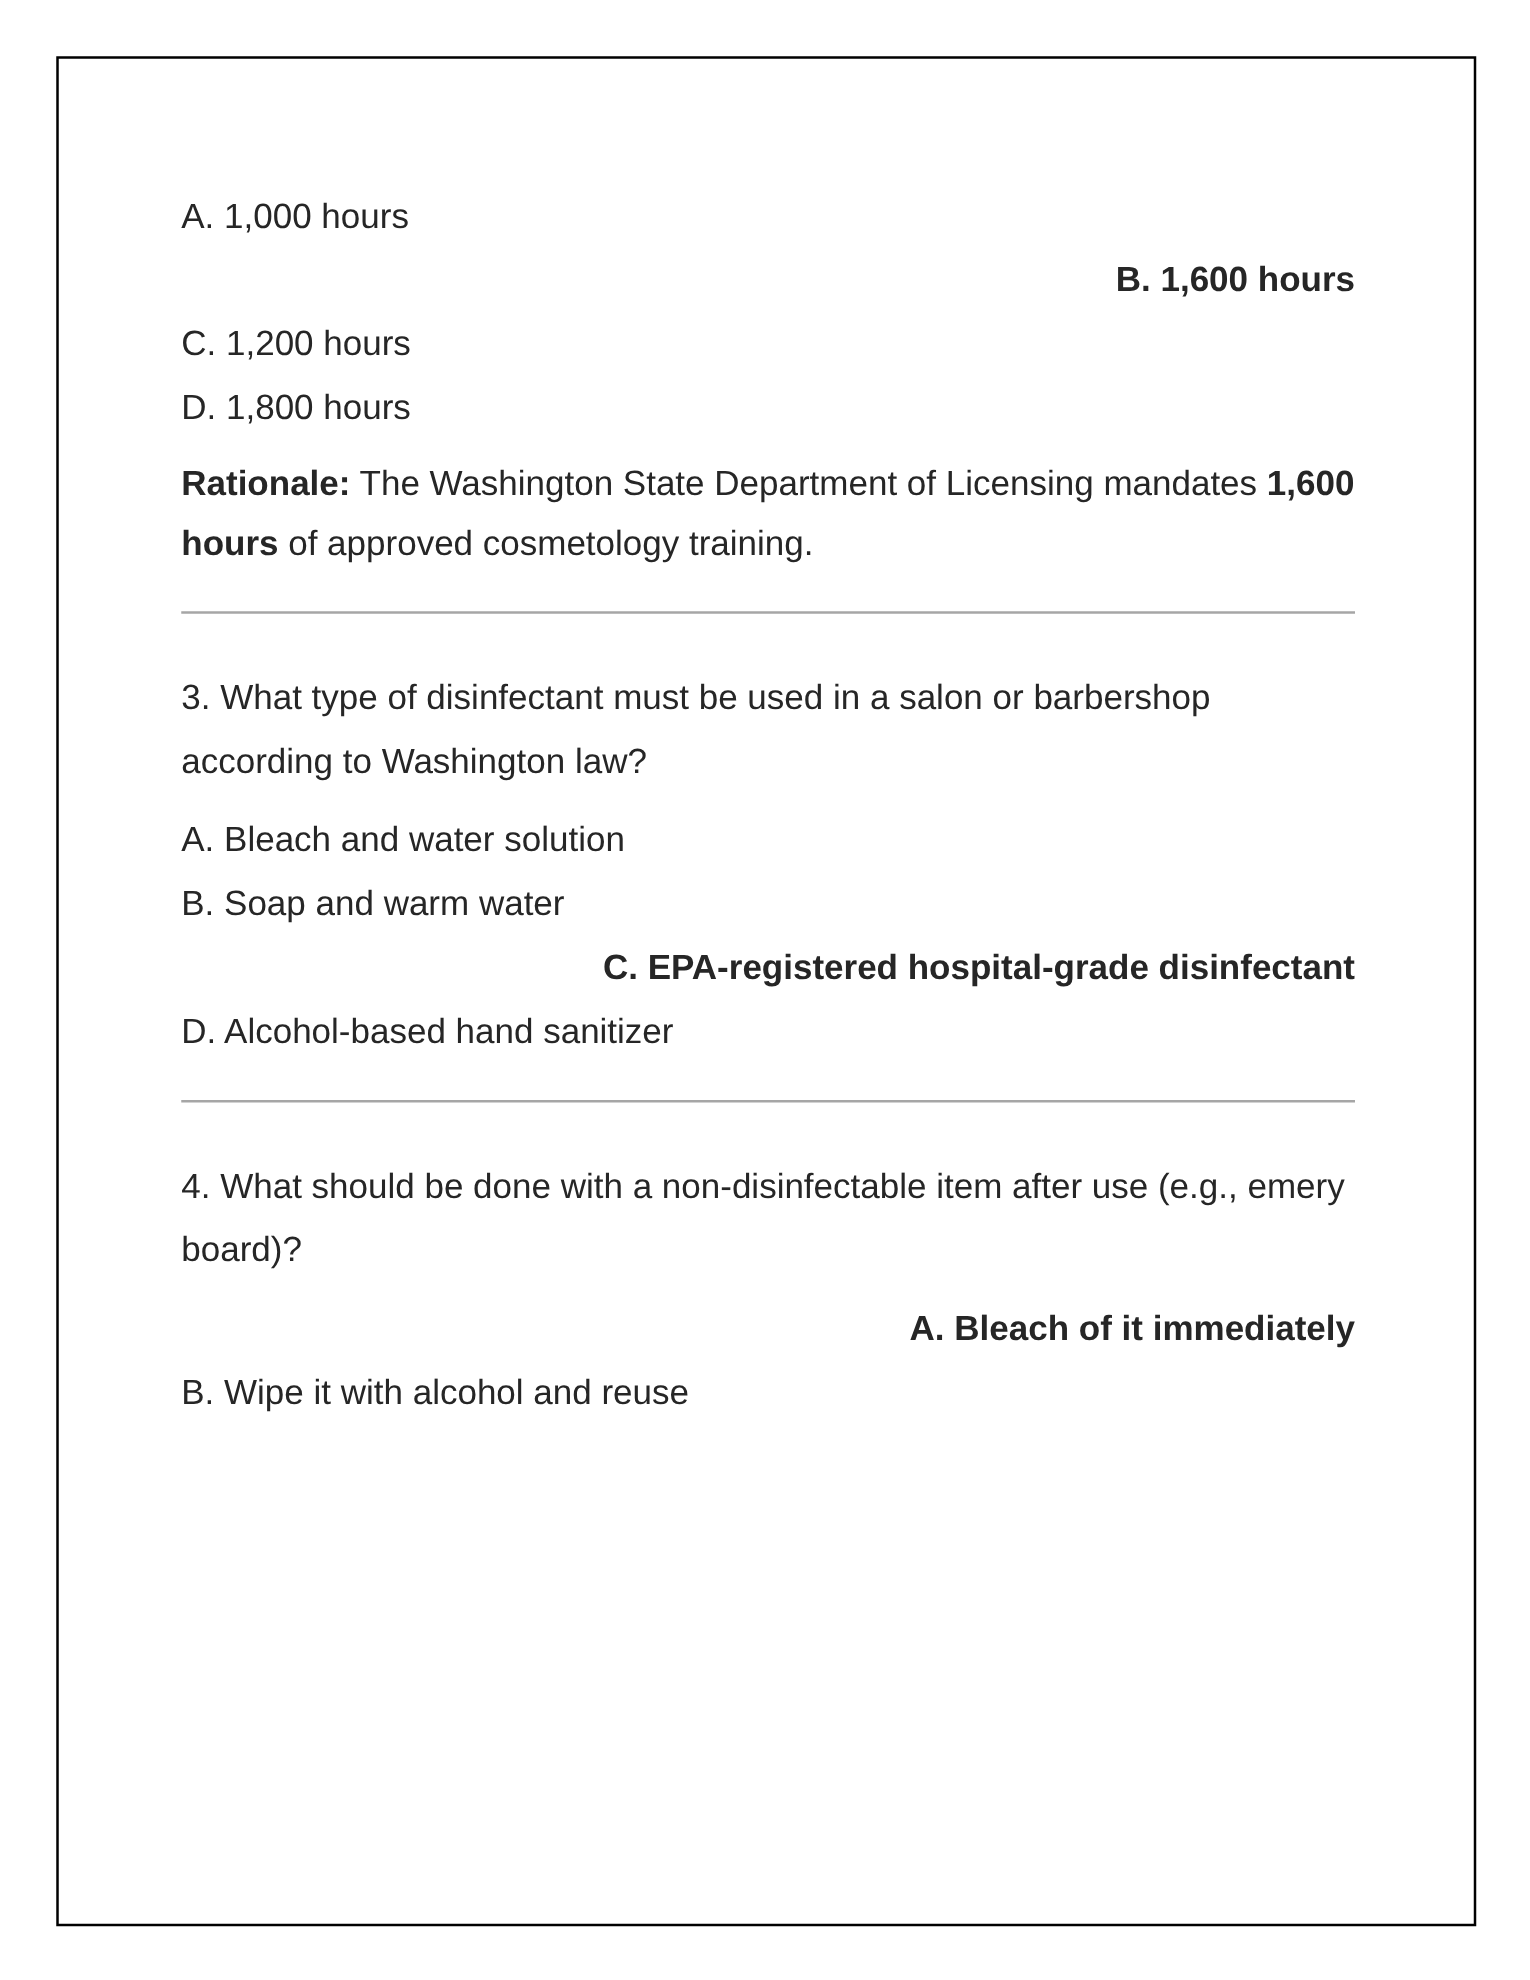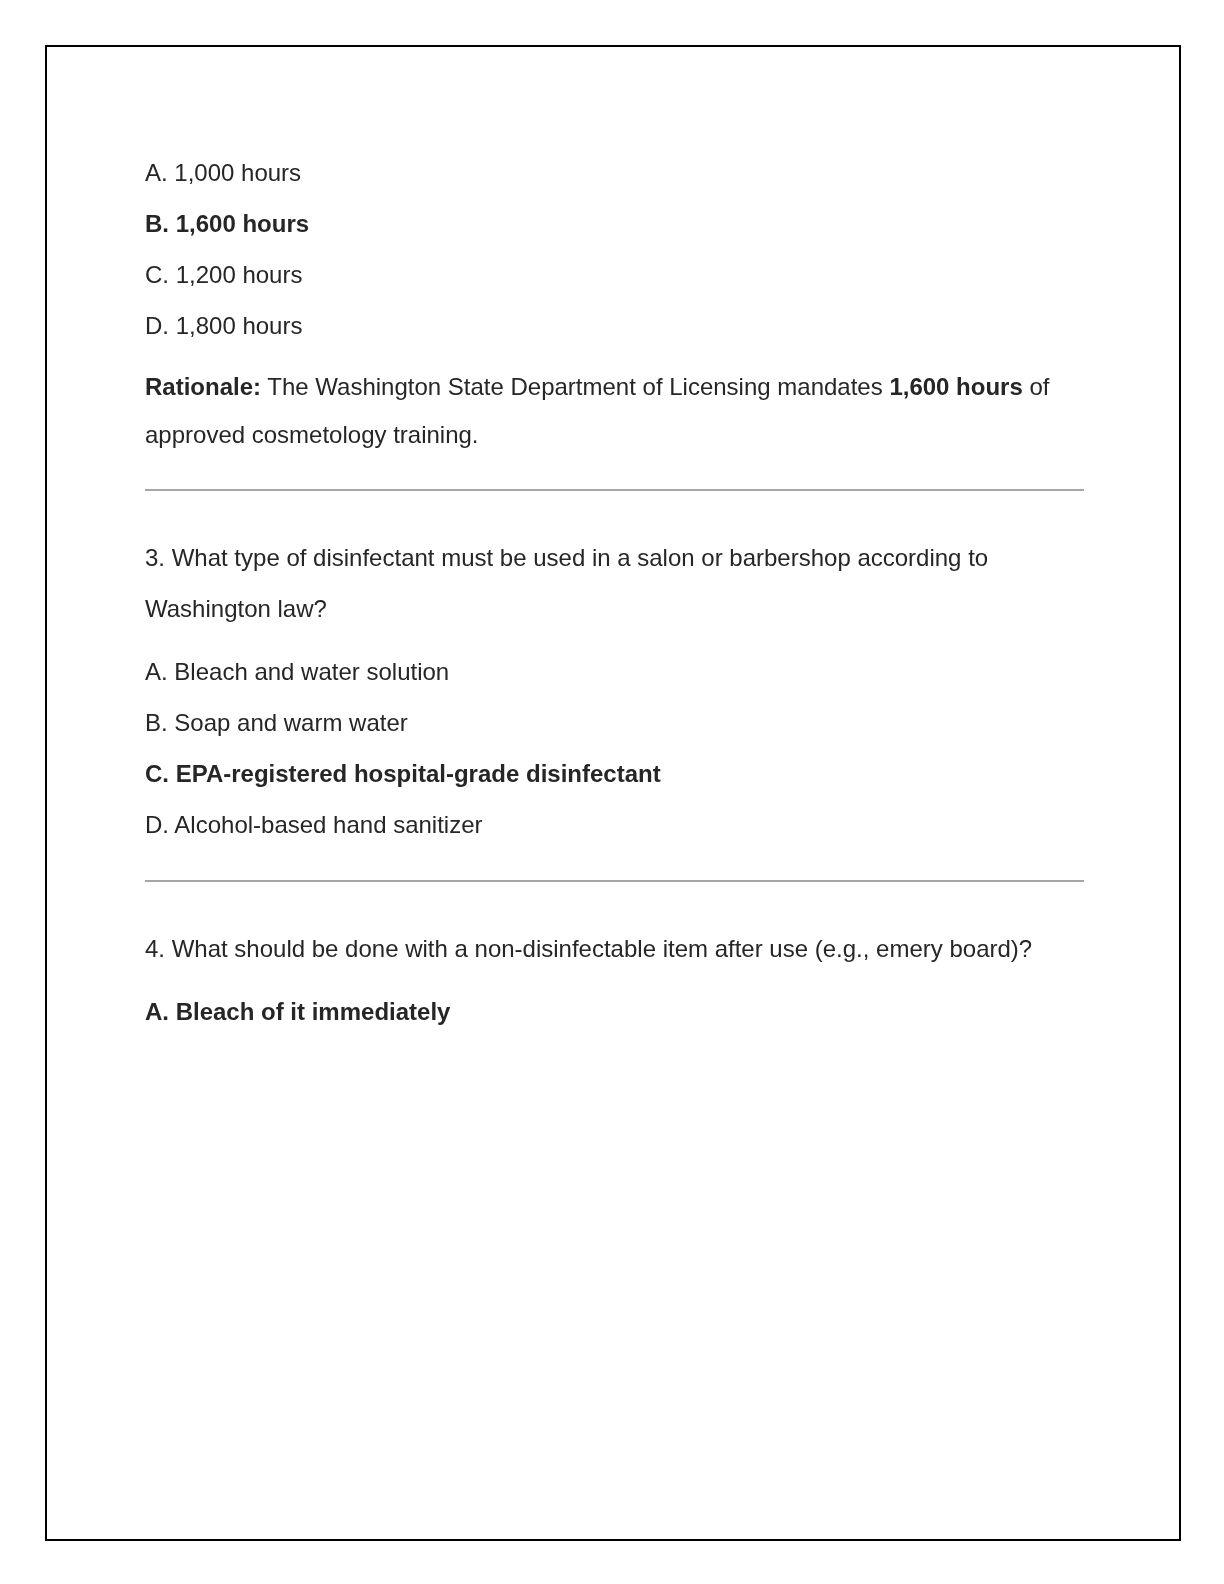--- a/index.html
+++ b/index.html
@@ -24,25 +24,26 @@
     border: 2px solid #000000;
     background: #ffffff;
   }
   .content {
     box-sizing: border-box;
     padding: 100px 95px 0 98px;
     width: 100%;
   }
   p {
     margin: 0;
-    font-size: 24px;
+    font-size: 28px;
     line-height: 51px;
   }
   .bold {
     font-weight: bold;
+    text-align: right;
   }
   .question-heading {
     font-weight: normal;
     margin: 0 0 12px 0;
   }
   .options .option {
     margin: 0;
   }
   .rationale {
     margin-top: 12px;
@@ -72,15 +73,16 @@
       <div class="options">
         <p class="option">A. Bleach and water solution</p>
         <p class="option">B. Soap and warm water</p>
         <p class="option bold">C. EPA-registered hospital-grade disinfectant</p>
         <p class="option">D. Alcohol-based hand sanitizer</p>
       </div>
       <div class="divider"></div>
       <p class="question-heading">4. What should be done with a non-disinfectable item after use (e.g., emery board)?</p>
       <div class="options">
         <p class="option bold">A. Bleach of it immediately</p>
+        <p class="option">B. Wipe it with alcohol and reuse</p>
       </div>
     </div>
 </div>
 
 </body></html>

